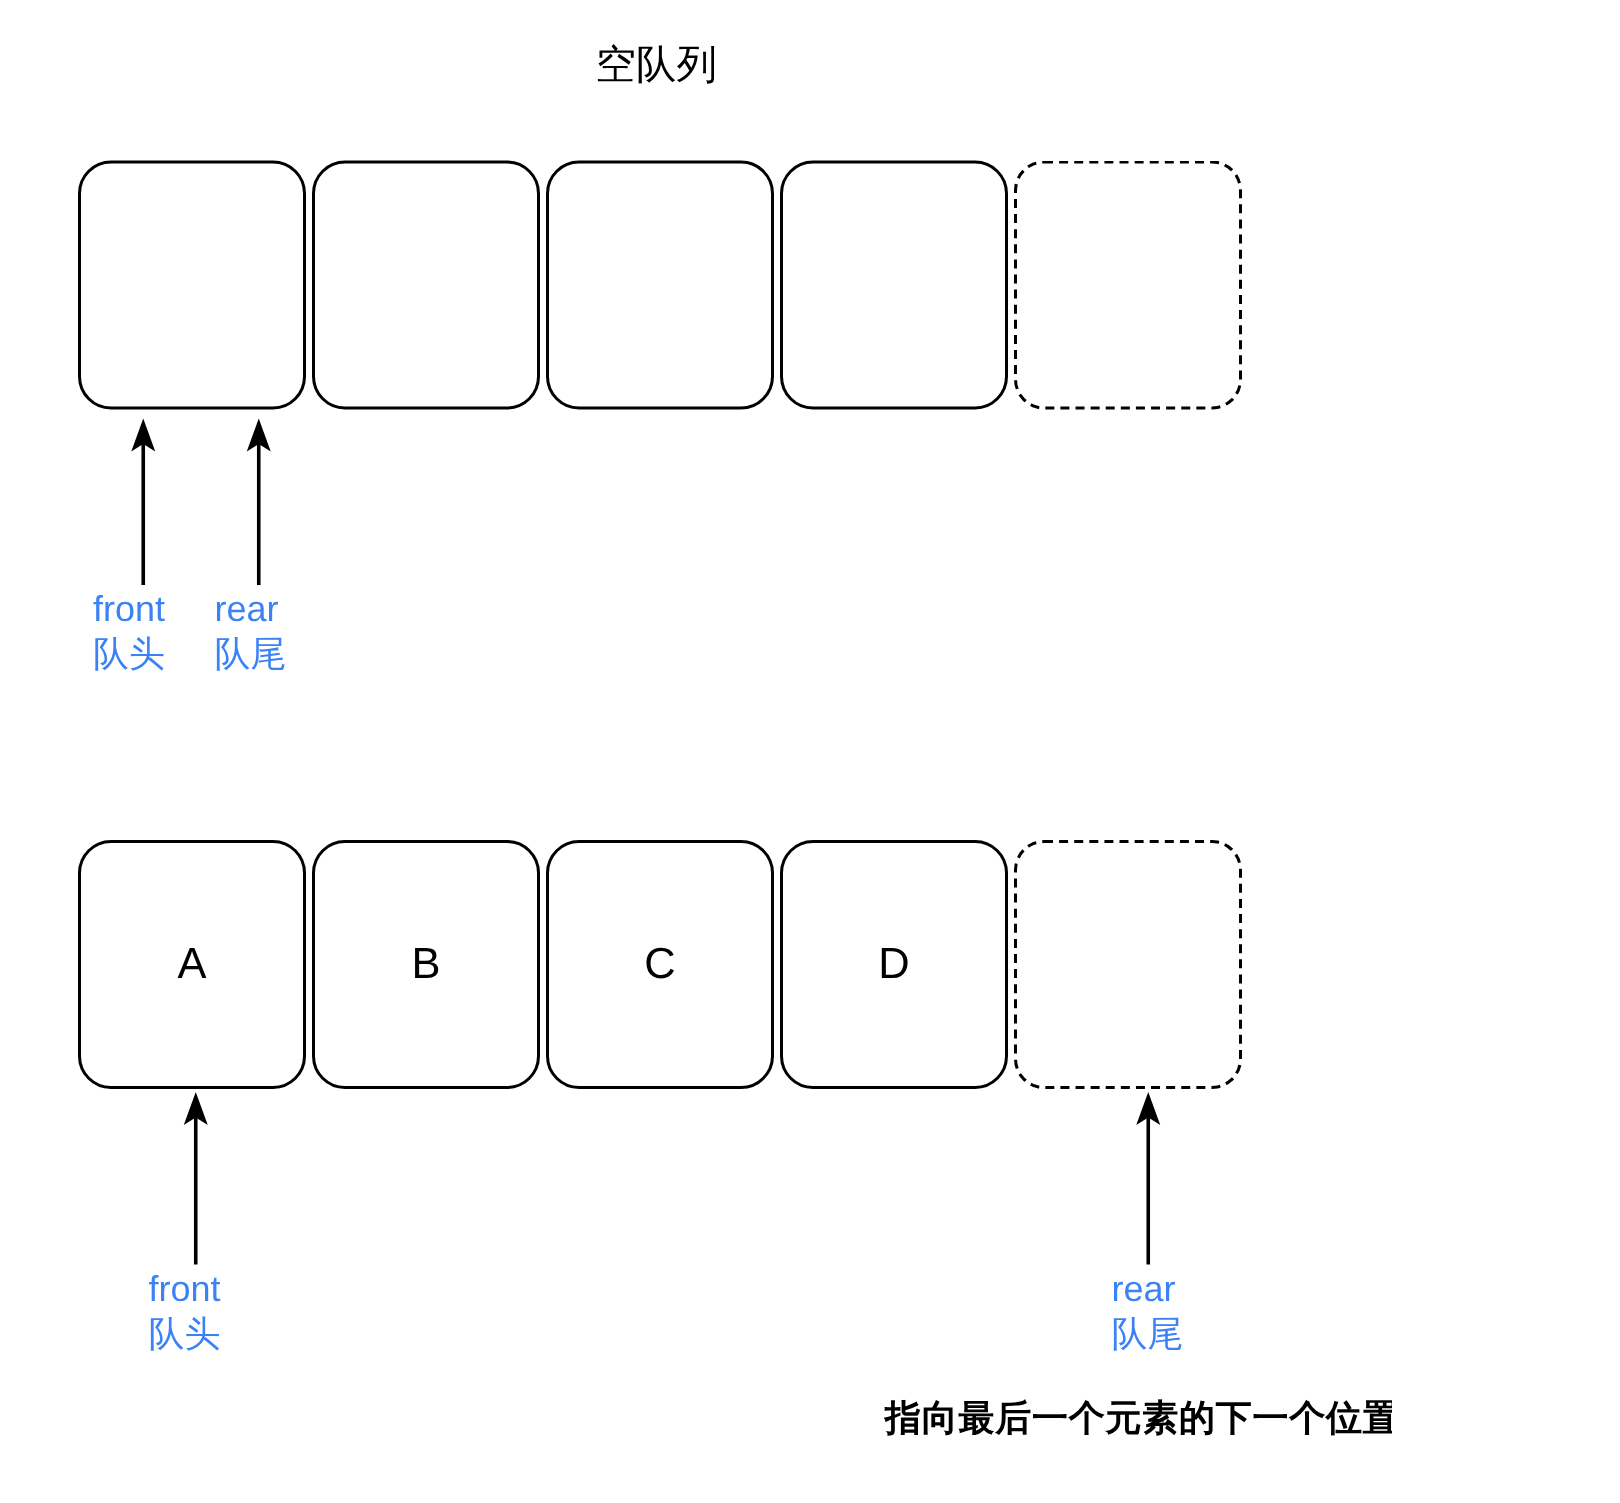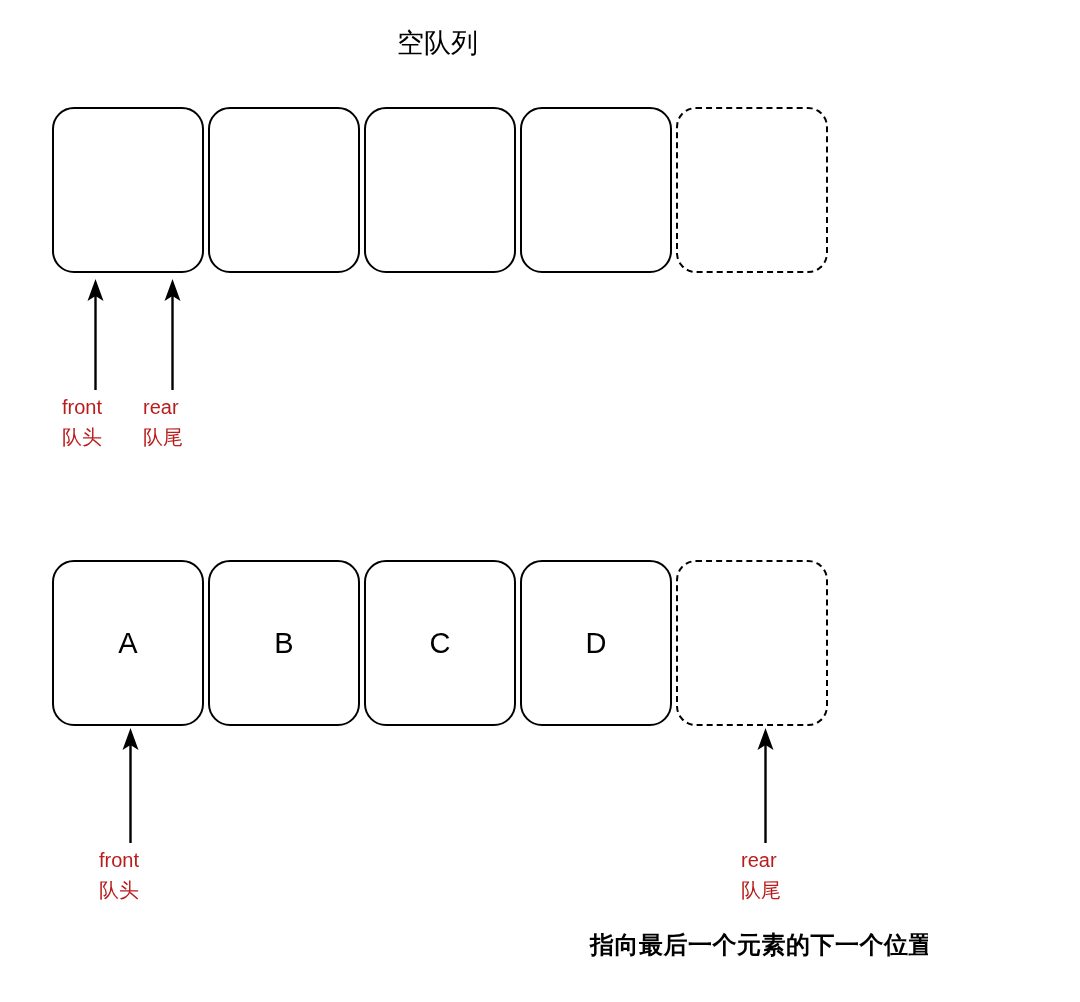--- a/index.html
+++ b/index.html
@@ -68,22 +68,22 @@
     position: absolute;
   }
   .pointer svg {
     display: block;
     overflow: visible;
   }
   .pointer-labels {
     position: absolute;
     white-space: nowrap;
     line-height: 30px;
-    font-size: 20px;
-    color: #b91c1c;
+    font-size: 24px;
+    color: #3b82f6;
   }
   .pointer-labels .lbl-en {
     display: block;
   }
   .pointer-labels .lbl-zh {
     display: block;
     text-align: right;
   }
   .caption-note {
     position: absolute;

